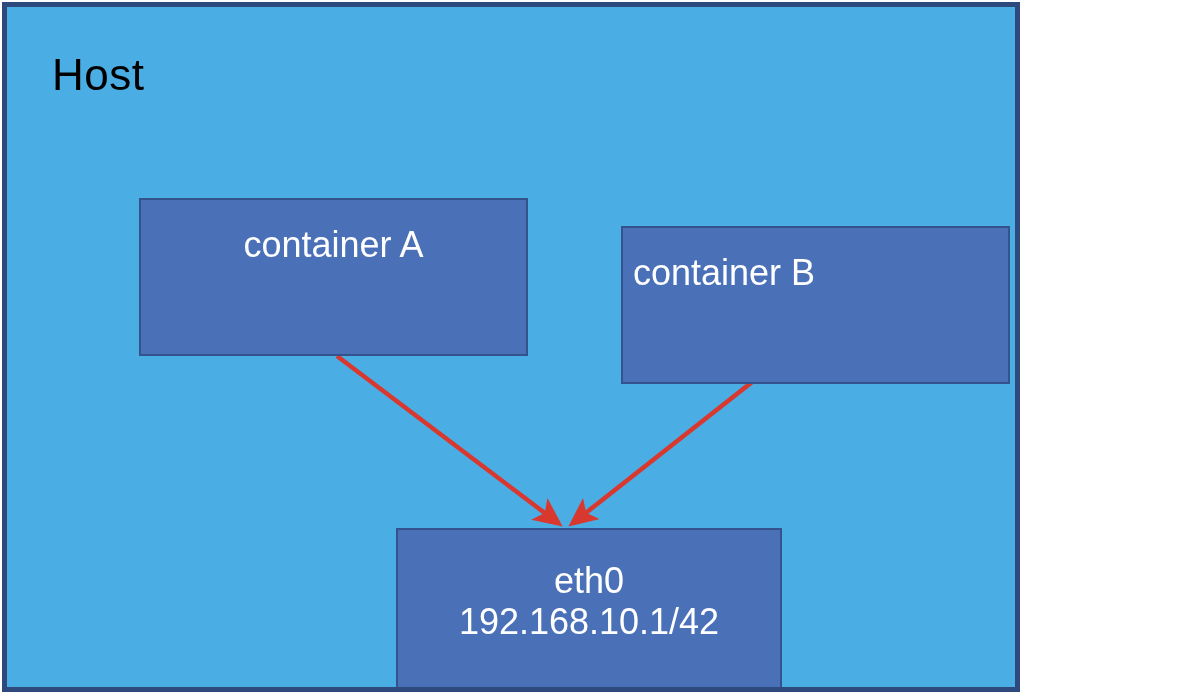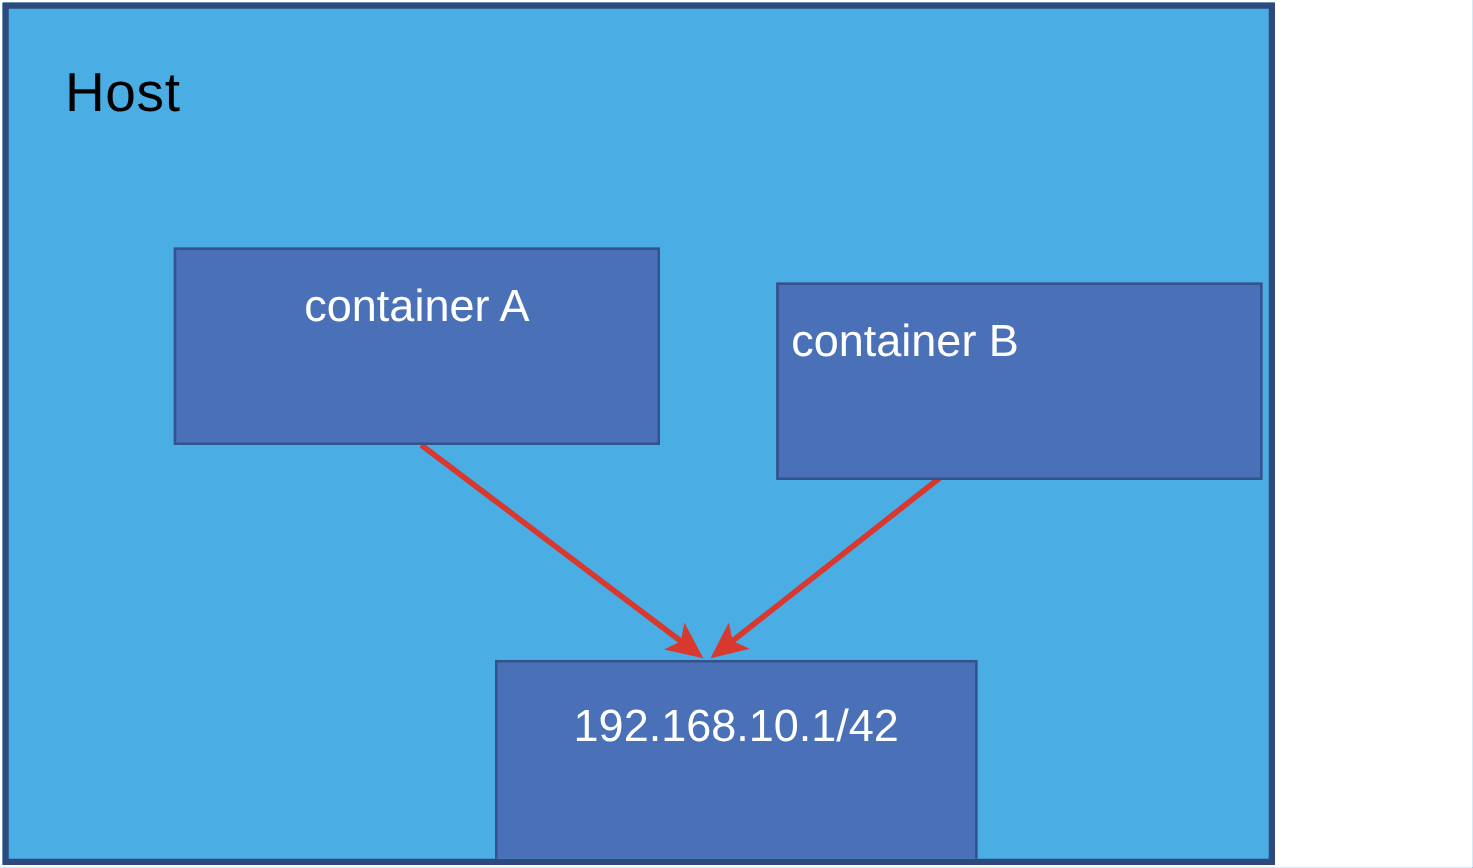--- a/index.html
+++ b/index.html
@@ -95,17 +95,18 @@
 
     <div class="node node-a">
       <div>container A</div>
     </div>
 
     <div class="node node-b">
       <div>container B</div>
     </div>
 
     <div class="node node-eth0">
+      <div>eth0</div>
       <div>192.168.10.1/42</div>
     </div>
 
   </div>
 </div>
 
 </body></html>

